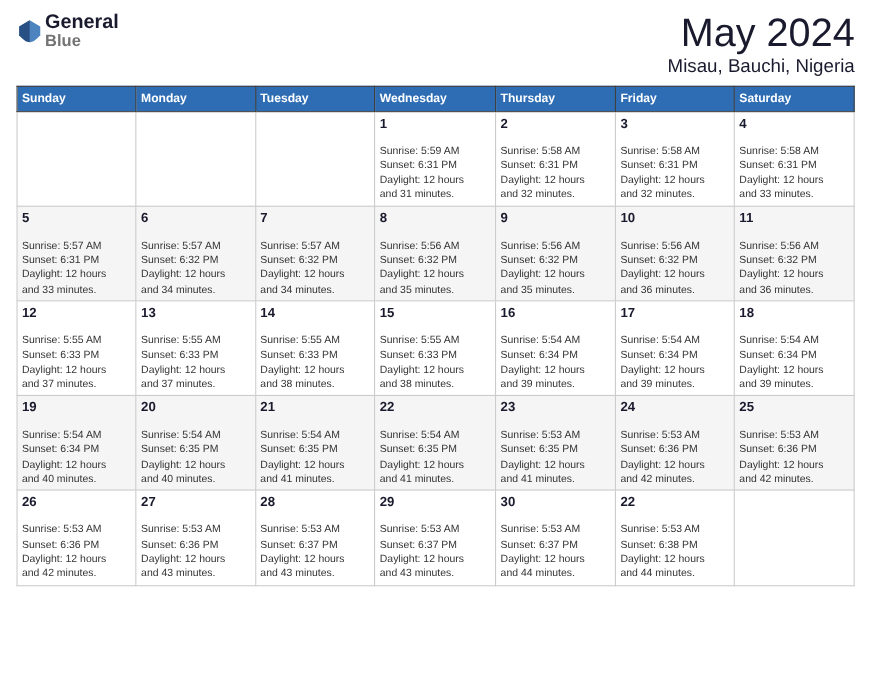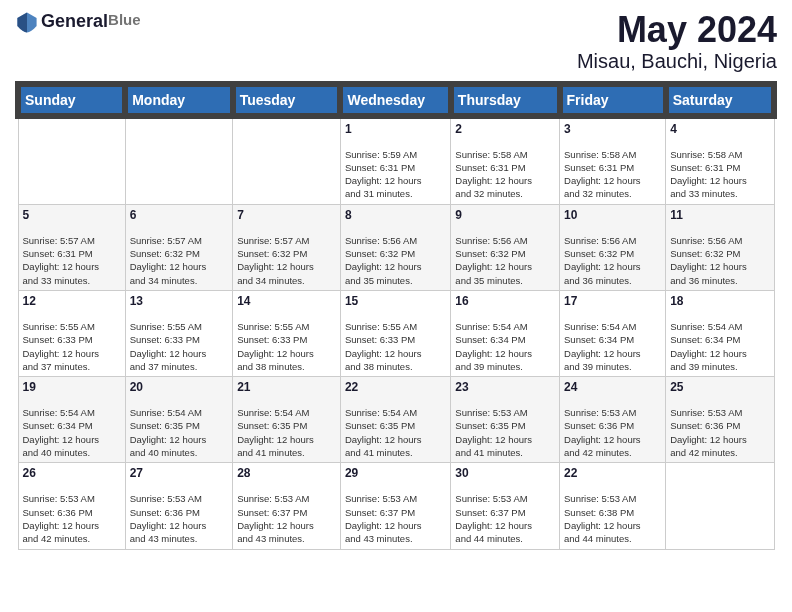--- a/index.html
+++ b/index.html
@@ -20,20 +20,21 @@
       justify-content: space-between;
       align-items: flex-start;
       margin-bottom: 8px;
     }
     .logo {
       display: flex;
       align-items: center;
     }
     .logo-text {
       display: flex;
+      flex-direction: column;
       line-height: 1.1;
     }
     .logo-general {
       font-size: 18px;
       font-weight: bold;
       color: #1a1a2e;
     }
     .logo-blue {
       font-size: 15px;
       font-weight: bold;
@@ -42,41 +43,41 @@
     .logo-icon {
       width: 24px;
       height: 24px;
       margin-right: 2px;
     }
     .title-block {
       text-align: right;
     }
     .month-title {
       font-size: 36px;
-      font-weight: bold;
+      font-weight: normal;
       color: #1a1a2e;
       line-height: 1.1;
     }
     .location {
-      font-size: 20px;
+      font-size: 17px;
       color: #1a1a2e;
     }
     .calendar {
       width: 100%;
       border-collapse: collapse;
       font-size: 10px;
     }
     .calendar thead th {
       background-color: #2e6db4;
       color: #fff;
       padding: 5px 4px;
       text-align: left;
-      font-size: 14px;
+      font-size: 11px;
       font-weight: bold;
-      border: 6px solid #404040;
+      border: 1px solid #404040;
     }
     .calendar tbody td {
       border: 1px solid #ccc;
       vertical-align: top;
       padding: 3px 4px;
       width: 113px;
       height: 80px;
       background: #fff;
     }
     .calendar tbody tr:nth-child(even) td {

